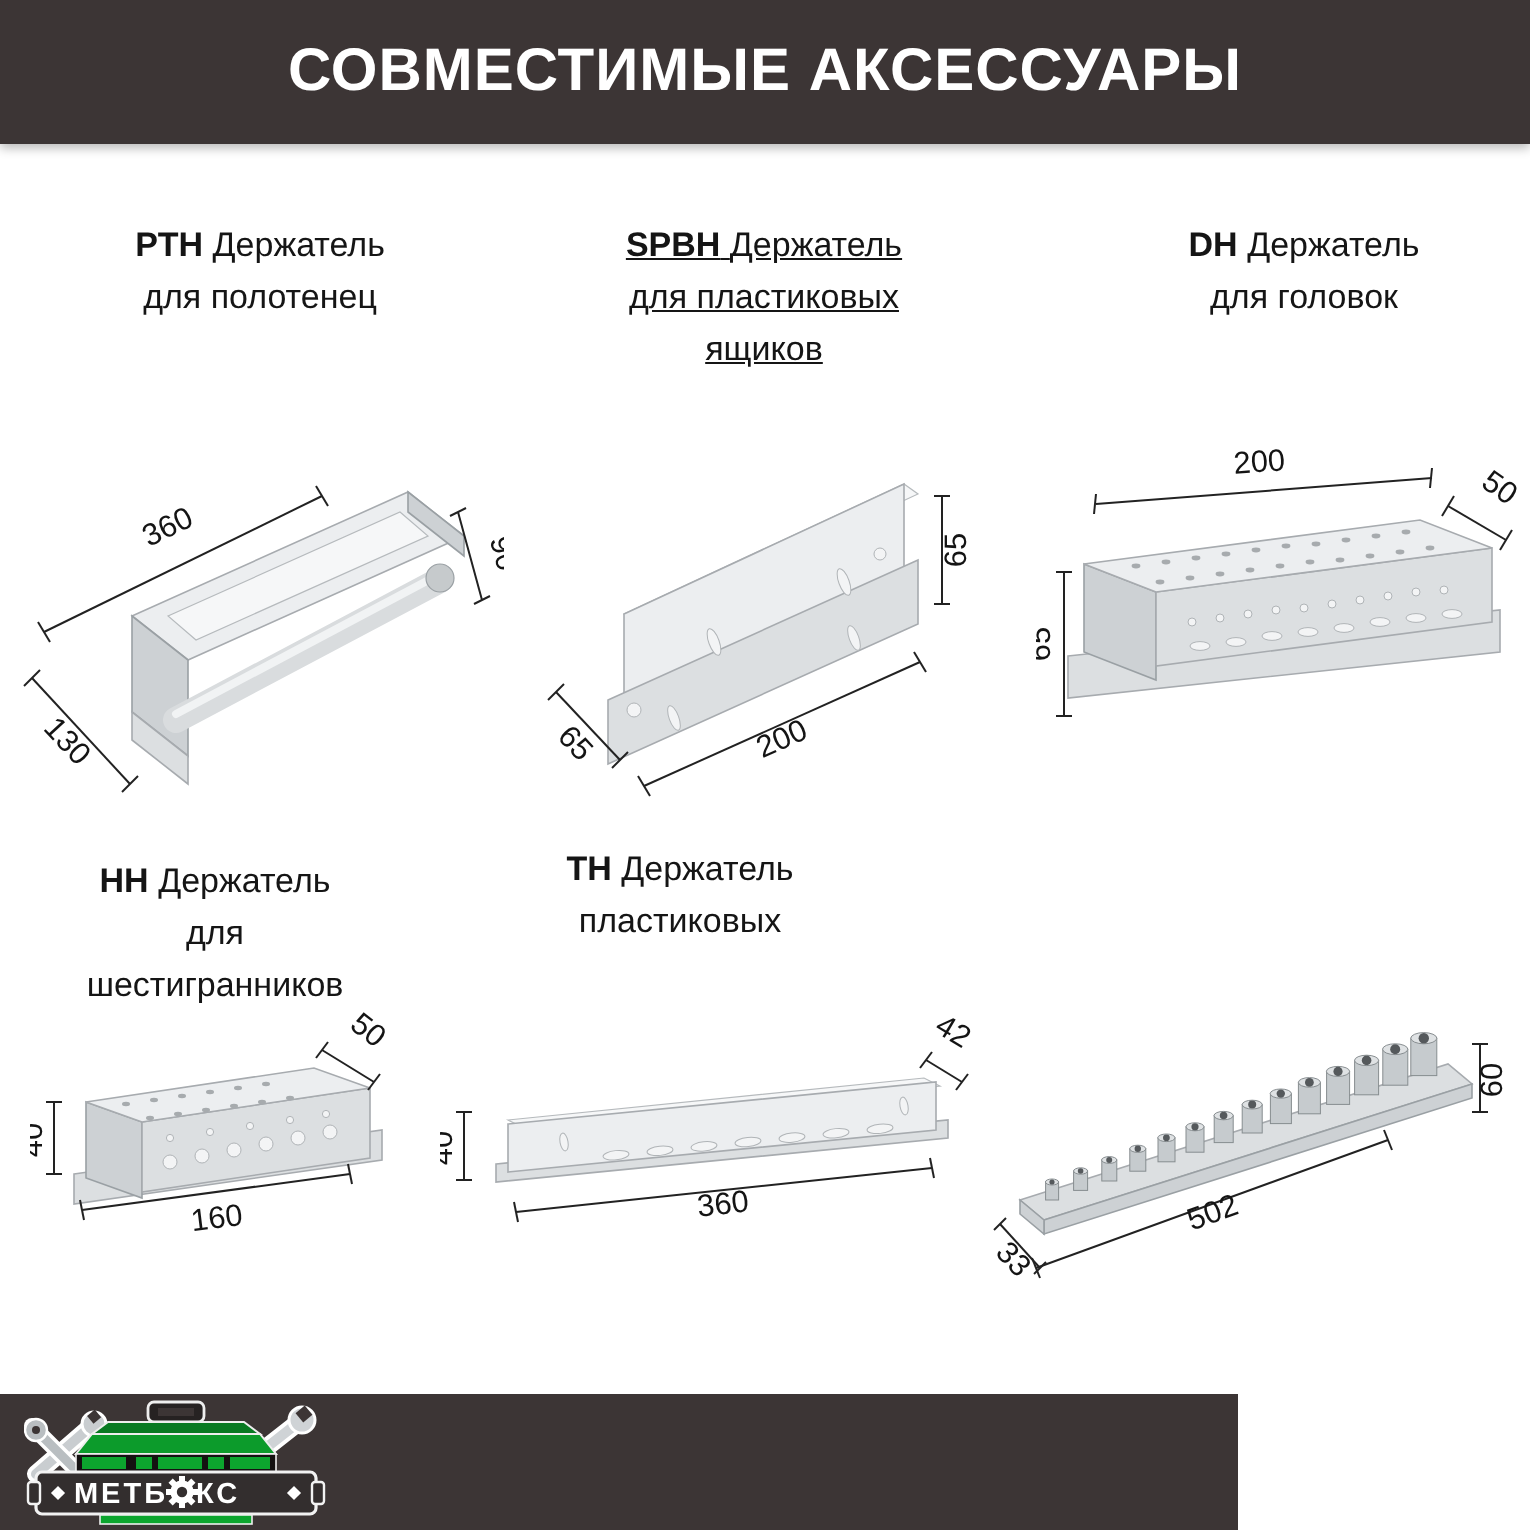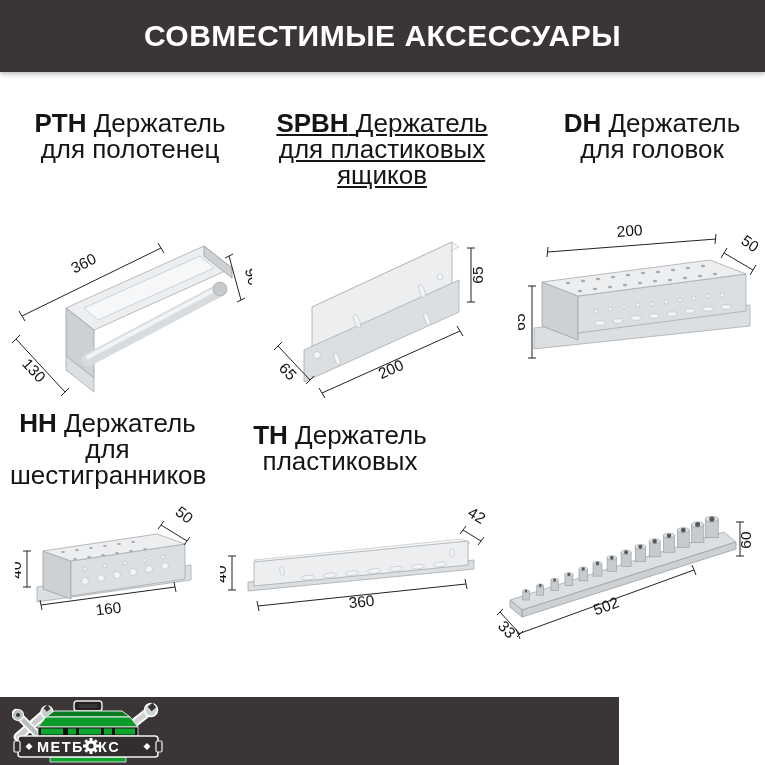--- a/index.html
+++ b/index.html
@@ -2,21 +2,21 @@
 <html><head>
 <meta charset="utf-8">
 <style>
   html,body{margin:0;padding:0;background:#888;}
   .canvas{position:relative;width:765px;height:765px;background:#ffffff;
           font-family:"Liberation Sans",sans-serif;overflow:hidden;margin:0 auto;}
   .topbar{position:absolute;left:0;top:0;width:765px;height:72px;background:#3c3535;
           display:flex;align-items:center;justify-content:center;
           box-shadow:0 2px 5px rgba(0,0,0,.28);}
   .topbar h1{margin:16px;color:#ffffff;font-size:30px;font-weight:800;letter-spacing:.5px;}
-  .ptitle{position:absolute;text-align:center;font-size:26px;line-height:26px;color:#151515;}
+  .ptitle{position:absolute;text-align:center;font-size:17px;line-height:26px;color:#151515;}
   .ptitle b{font-weight:700;}
   .fig{position:absolute;}
   .dl{stroke:#222222;stroke-width:1;fill:none;}
   .dt{font-family:"Liberation Sans",sans-serif;font-size:15.5px;fill:#141414;text-anchor:middle;}
   .m1{fill:#eceef0;stroke:#a7abaf;stroke-width:.8;}
   .m2{fill:#dcdfe1;stroke:#a7abaf;stroke-width:.8;}
   .m3{fill:#cdd1d4;stroke:#9aa0a4;stroke-width:.8;}
   .m4{fill:#f6f7f8;stroke:#b6babd;stroke-width:.6;}
   .hole{fill:#a7abae;}
   .holeL{fill:#f3f4f5;stroke:#b0b4b7;stroke-width:.5;}
@@ -43,21 +43,21 @@
     <div><b>SPBH</b> <span>Держатель</span></div>
     <div>для пластиковых</div>
     <div>ящиков</div>
   </div>
 
   <div class="ptitle" style="left:532px;top:110px;width:240px;">
     <div><b>DH</b> <span>Держатель</span></div>
     <div>для головок</div>
   </div>
 
-  <div class="ptitle" style="left:10px;top:410px;width:195px;">
+  <div class="ptitle" style="left:10px;top:428px;width:195px;">
     <div><b>HH</b> <span>Держатель</span></div>
     <div>для</div>
     <div>шестигранников</div>
   </div>
 
   <div class="ptitle" style="left:235px;top:422px;width:210px;">
     <div><b>TH</b> <span>Держатель</span></div>
     <div>пластиковых</div>
   </div>
 

